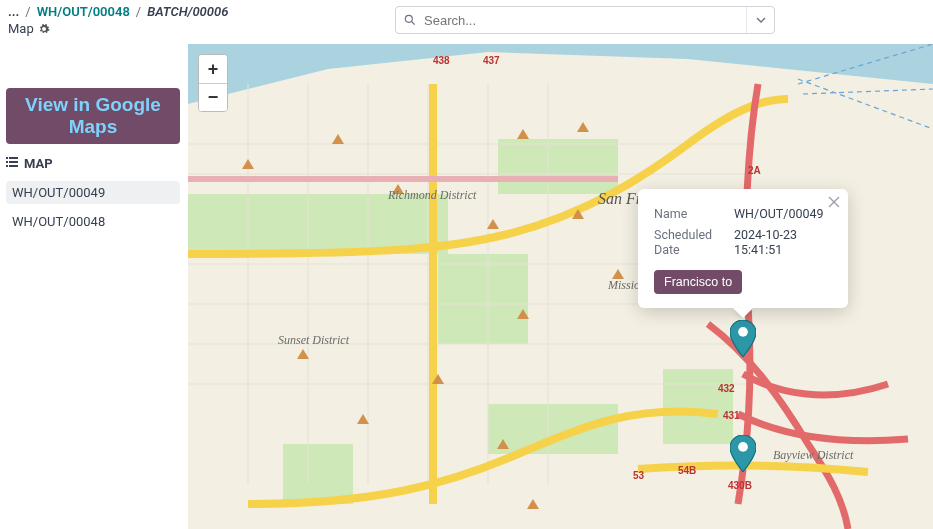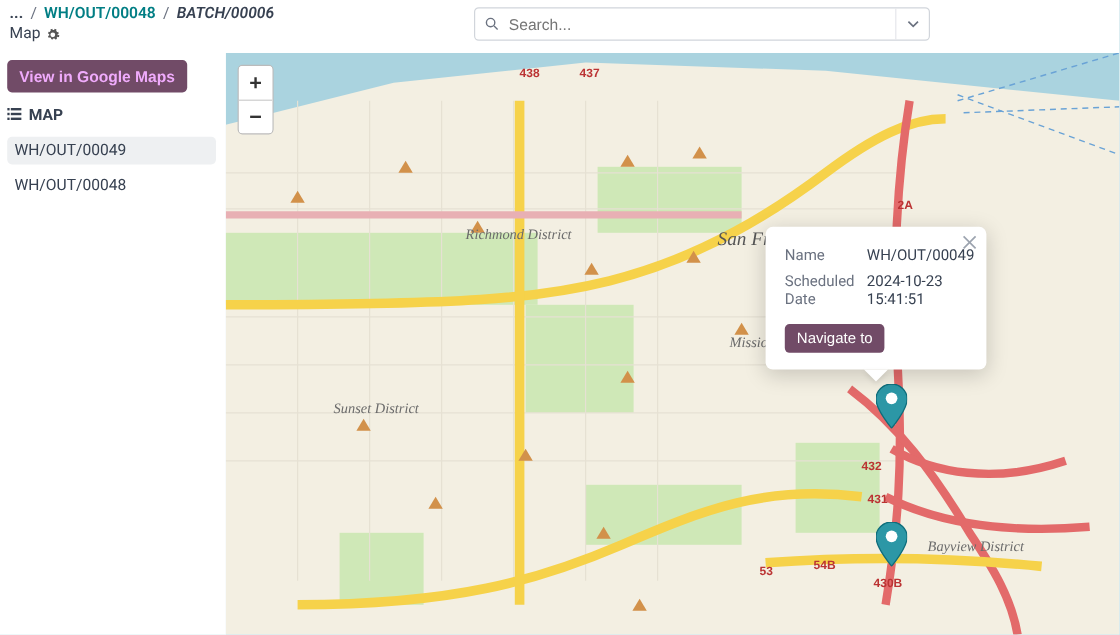--- a/index.html
+++ b/index.html
@@ -13,32 +13,32 @@
   .breadcrumb .current { color: #374151; font-weight: 600; font-style: italic; }
   .maplabel { display: flex; align-items: center; gap: 4px; color: #374151; font-size: 13px; }
   .gear { width: 12px; height: 12px; display: inline-block; }
   .searchwrap { position: absolute; left: 395px; top: 6px; width: 380px; }
   .searchbox { display: flex; border: 1px solid #d1d5db; border-radius: 4px; height: 28px; background: #fff; }
   .searchbox .sicon { width: 28px; display: flex; align-items: center; justify-content: center; color: #6b7280; }
   .searchbox input { border: none; outline: none; flex: 1; font-size: 13px; padding: 4px 0; background: transparent; }
   .searchbox .caret { width: 28px; display:flex; align-items:center; justify-content:center; border-left: 1px solid #e5e7eb; color:#6b7280; cursor:pointer; height:100%; }
   .main { display: flex; height: calc(100% - 44px); }
   .sidebar { width: 188px; padding: 6px 8px 0 6px; display:flex; flex-direction:column; gap:6px; }
-  .gbtn { background: #714b67; color: #f0abfc; border: none; border-radius: 4px; font-weight: 600; font-size: 13px; padding: 6px 10px; cursor: pointer; width: fit-content; }
+  .gbtn { background: #714b67; color: #7dd3fc; border: none; border-radius: 4px; font-weight: 600; font-size: 19px; padding: 6px 10px; cursor: pointer; width: fit-content; margin-top: 38px; }
   .section-hdr { display:flex; align-items:center; gap:6px; font-weight:700; color:#374151; padding: 6px 0 4px 0; font-size:13px;}
   .listicon { font-size: 11px; }
   .sideitem { padding: 4px 6px; font-size:13px; color:#374151; cursor:pointer; border-radius: 4px;}
   .sideitem.active { background:#eef0f2; }
   .maparea { flex:1; position:relative; overflow:hidden; }
   .mapbg { position:absolute; inset:0; }
   .zoomctrl { position:absolute; top:10px; left:10px; display:flex; flex-direction:column; border:1px solid #bbb; border-radius:4px; overflow:hidden; background:#fff; z-index:20;}
   .zoomctrl button { width:28px; height:28px; background:#fff; border:none; font-size:18px; font-weight:700; color:#333; cursor:pointer; }
   .zoomctrl button + button { border-top:1px solid #ccc;}
   .pin { position:absolute; width:26px; height:34px; transform: translate(-50%,-100%); z-index:15;}
-  .popup { position:absolute; left:450px; top:145px; width:184px; background:#fff; border-radius:6px; box-shadow:0 4px 18px rgba(0,0,0,.18); z-index:30; padding:14px 10px 14px 16px; font-size:12.5px; color:#4b5563;}
+  .popup { position:absolute; left:450px; top:145px; width:210px; background:#fff; border-radius:6px; box-shadow:0 4px 18px rgba(0,0,0,.18); z-index:30; padding:14px 10px 14px 16px; font-size:12.5px; color:#4b5563;}
   .popup .close { position:absolute; top:6px; right:8px; font-size:14px; color:#9ca3af; cursor:pointer; background:none; border:none; }
   .popup table { width:100%; border-collapse:collapse; }
   .popup td { padding:3px 0; vertical-align:top; }
   .popup td.k { color:#6b7280; width:80px; }
   .popup td.v { color:#374151; }
   .popup .navbtn { display:inline-block; margin-top:10px; background:#714b67; color:#fff; border:none; border-radius:4px; padding:5px 10px; font-size:12.5px; cursor:pointer; font-weight:500;}
   .popup::after { content:""; position:absolute; left:50%; bottom:-10px; transform:translateX(-50%); border:10px solid transparent; border-top-color:#fff; border-bottom:none; filter: drop-shadow(0 2px 2px rgba(0,0,0,.1));}
   
   .mapbg svg { width:100%; height:100%; display:block; }
   .roadA { stroke:#f6d24a; stroke-width:8; fill:none; }
@@ -218,16 +218,16 @@
             <tr>
           <td class="k">Name</td>
           <td class="v">WH/OUT/00049</td>
         </tr>
         <tr>
           <td class="k">Scheduled Date</td>
           <td class="v">2024-10-23 15:41:51</td>
         </tr>
       </tbody>
         </table>
-      <button class="navbtn">Navigate to</button>
+      <button class="navbtn">Francisco to</button>
     </div>
   </div>
 </div>
 
 </body></html>

